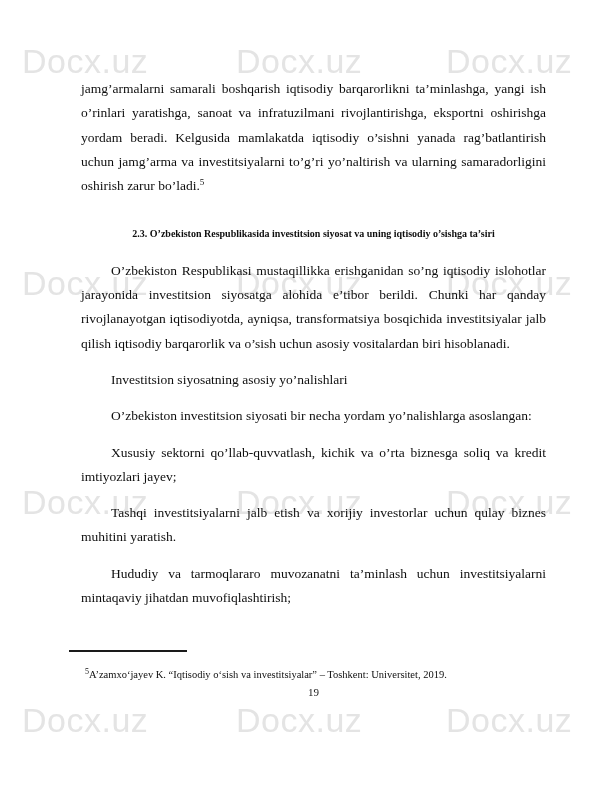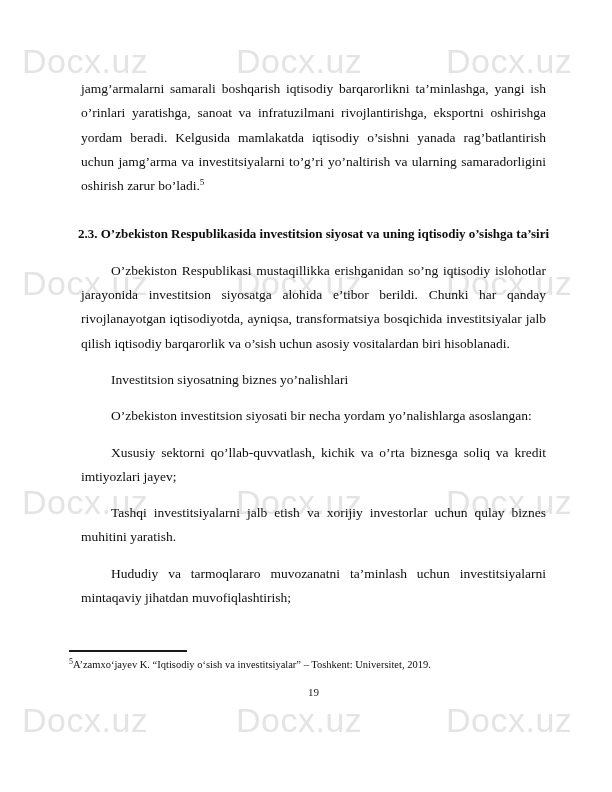--- a/index.html
+++ b/index.html
@@ -30,42 +30,42 @@
     width: 489px;
     padding-top: 65px;
     font-size: 13.5px;
     line-height: 24.3px;
     text-align: justify;
   }
   .para { margin: 12px; text-indent: 30px; }
   .para.cont { text-indent: 0; }
   .heading {
     margin: 24px 0 0 0;
-    font-size: 13px;
+    font-size: 10px;
     font-weight: bold;
     text-align: center;
     text-indent: 0;
   }
   .fnref { font-size: 9px; vertical-align: super; line-height: 0; }
   .footnote-area {
     position: absolute;
     left: 69px;
     top: 650px;
     width: 489px;
     font-size: 10.5px;
     line-height: 13px;
     text-align: left;
   }
   .fn-rule {
     width: 118px;
     height: 0;
     border-top: 2px solid #1a1a1a;
     margin: 0 0 6px 0;
   }
-  .fn-text { margin: 0; }
+  .fn-text { margin: 16px; }
   .fn-text .fnref { font-size: 8px; }
   .page-number {
     position: absolute;
     left: 69px;
     top: 686px;
     width: 489px;
     text-align: center;
     font-size: 11px;
     color: #1c1c1c;
   }
@@ -89,21 +89,21 @@
     <span class="wm" style="left:236px; top:701px;">Docx.uz</span>
     <span class="wm" style="left:446px; top:701px;">Docx.uz</span>
   </div>
 
   <div class="content">
     <p class="para cont"><span>jamg’armalarni samarali boshqarish iqtisodiy barqarorlikni ta’minlashga, yangi ish o’rinlari yaratishga, sanoat va infratuzilmani rivojlantirishga, eksportni oshirishga yordam beradi. Kelgusida mamlakatda iqtisodiy o’sishni yanada rag’batlantirish uchun jamg’arma va investitsiyalarni to’g’ri yo’naltirish va ularning samaradorligini oshirish zarur bo’ladi.</span><sup class="fnref">5</sup></p>
 
     <p class="para heading">2.3. O’zbekiston Respublikasida investitsion siyosat va uning iqtisodiy o’sishga ta’siri</p>
 
     <p class="para">O’zbekiston Respublikasi mustaqillikka erishganidan so’ng iqtisodiy islohotlar jarayonida investitsion siyosatga alohida e’tibor berildi. Chunki har qanday rivojlanayotgan iqtisodiyotda, ayniqsa, transformatsiya bosqichida investitsiyalar jalb qilish iqtisodiy barqarorlik va o’sish uchun asosiy vositalardan biri hisoblanadi.</p>
-    <p class="para">Investitsion siyosatning biznes yo’nalishlari</p>
+    <p class="para">Investitsion siyosatning asosiy yo’nalishlari</p>
     <p class="para">O’zbekiston investitsion siyosati bir necha yordam yo’nalishlarga asoslangan:</p>
     <p class="para">Xususiy sektorni qo’llab-quvvatlash, kichik va o’rta biznesga soliq va kredit imtiyozlari jayev;</p>
     <p class="para">Tashqi investitsiyalarni jalb etish va xorijiy investorlar uchun qulay biznes muhitini yaratish.</p>
     <p class="para">Hududiy va tarmoqlararo muvozanatni ta’minlash uchun investitsiyalarni mintaqaviy jihatdan muvofiqlashtirish;</p>
   </div>
 
   <div class="footnote-area">
     <div class="fn-rule"></div>
     <p class="fn-text"><sup class="fnref">5</sup><span>A’zamxo‘jayev K. “Iqtisodiy o‘sish va investitsiyalar” – Toshkent: Universitet, 2019.</span></p>
   </div>

